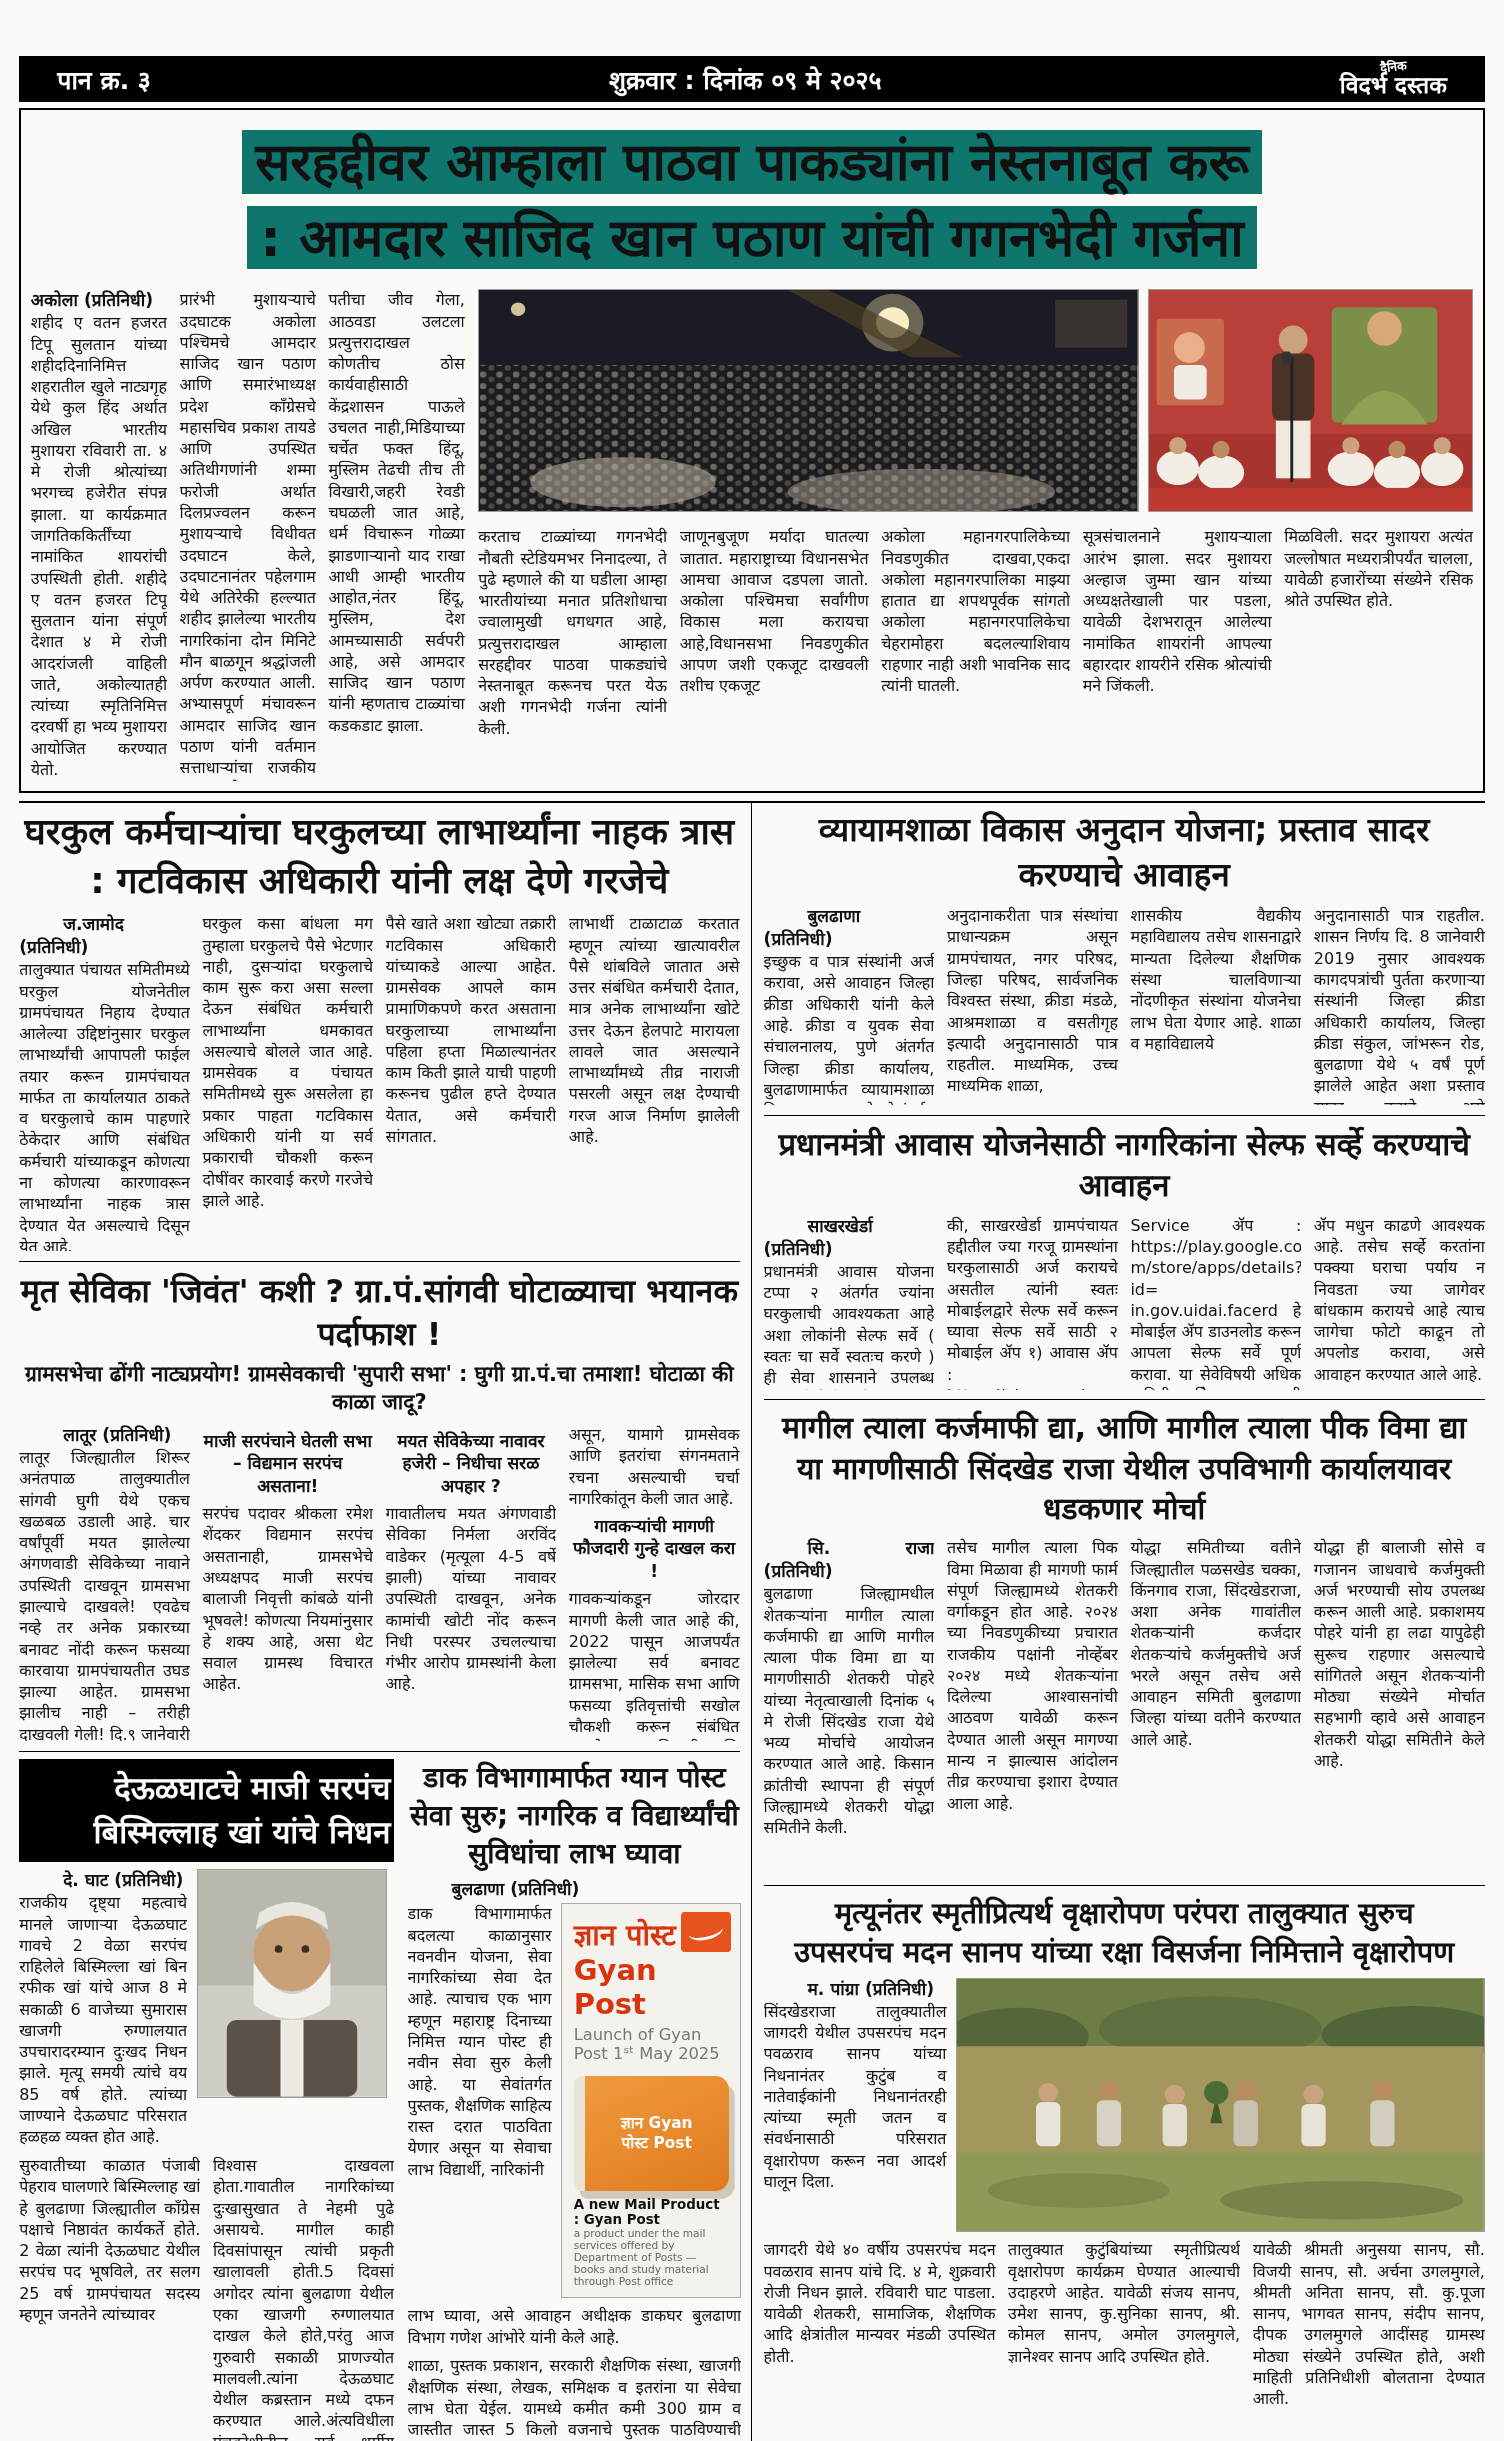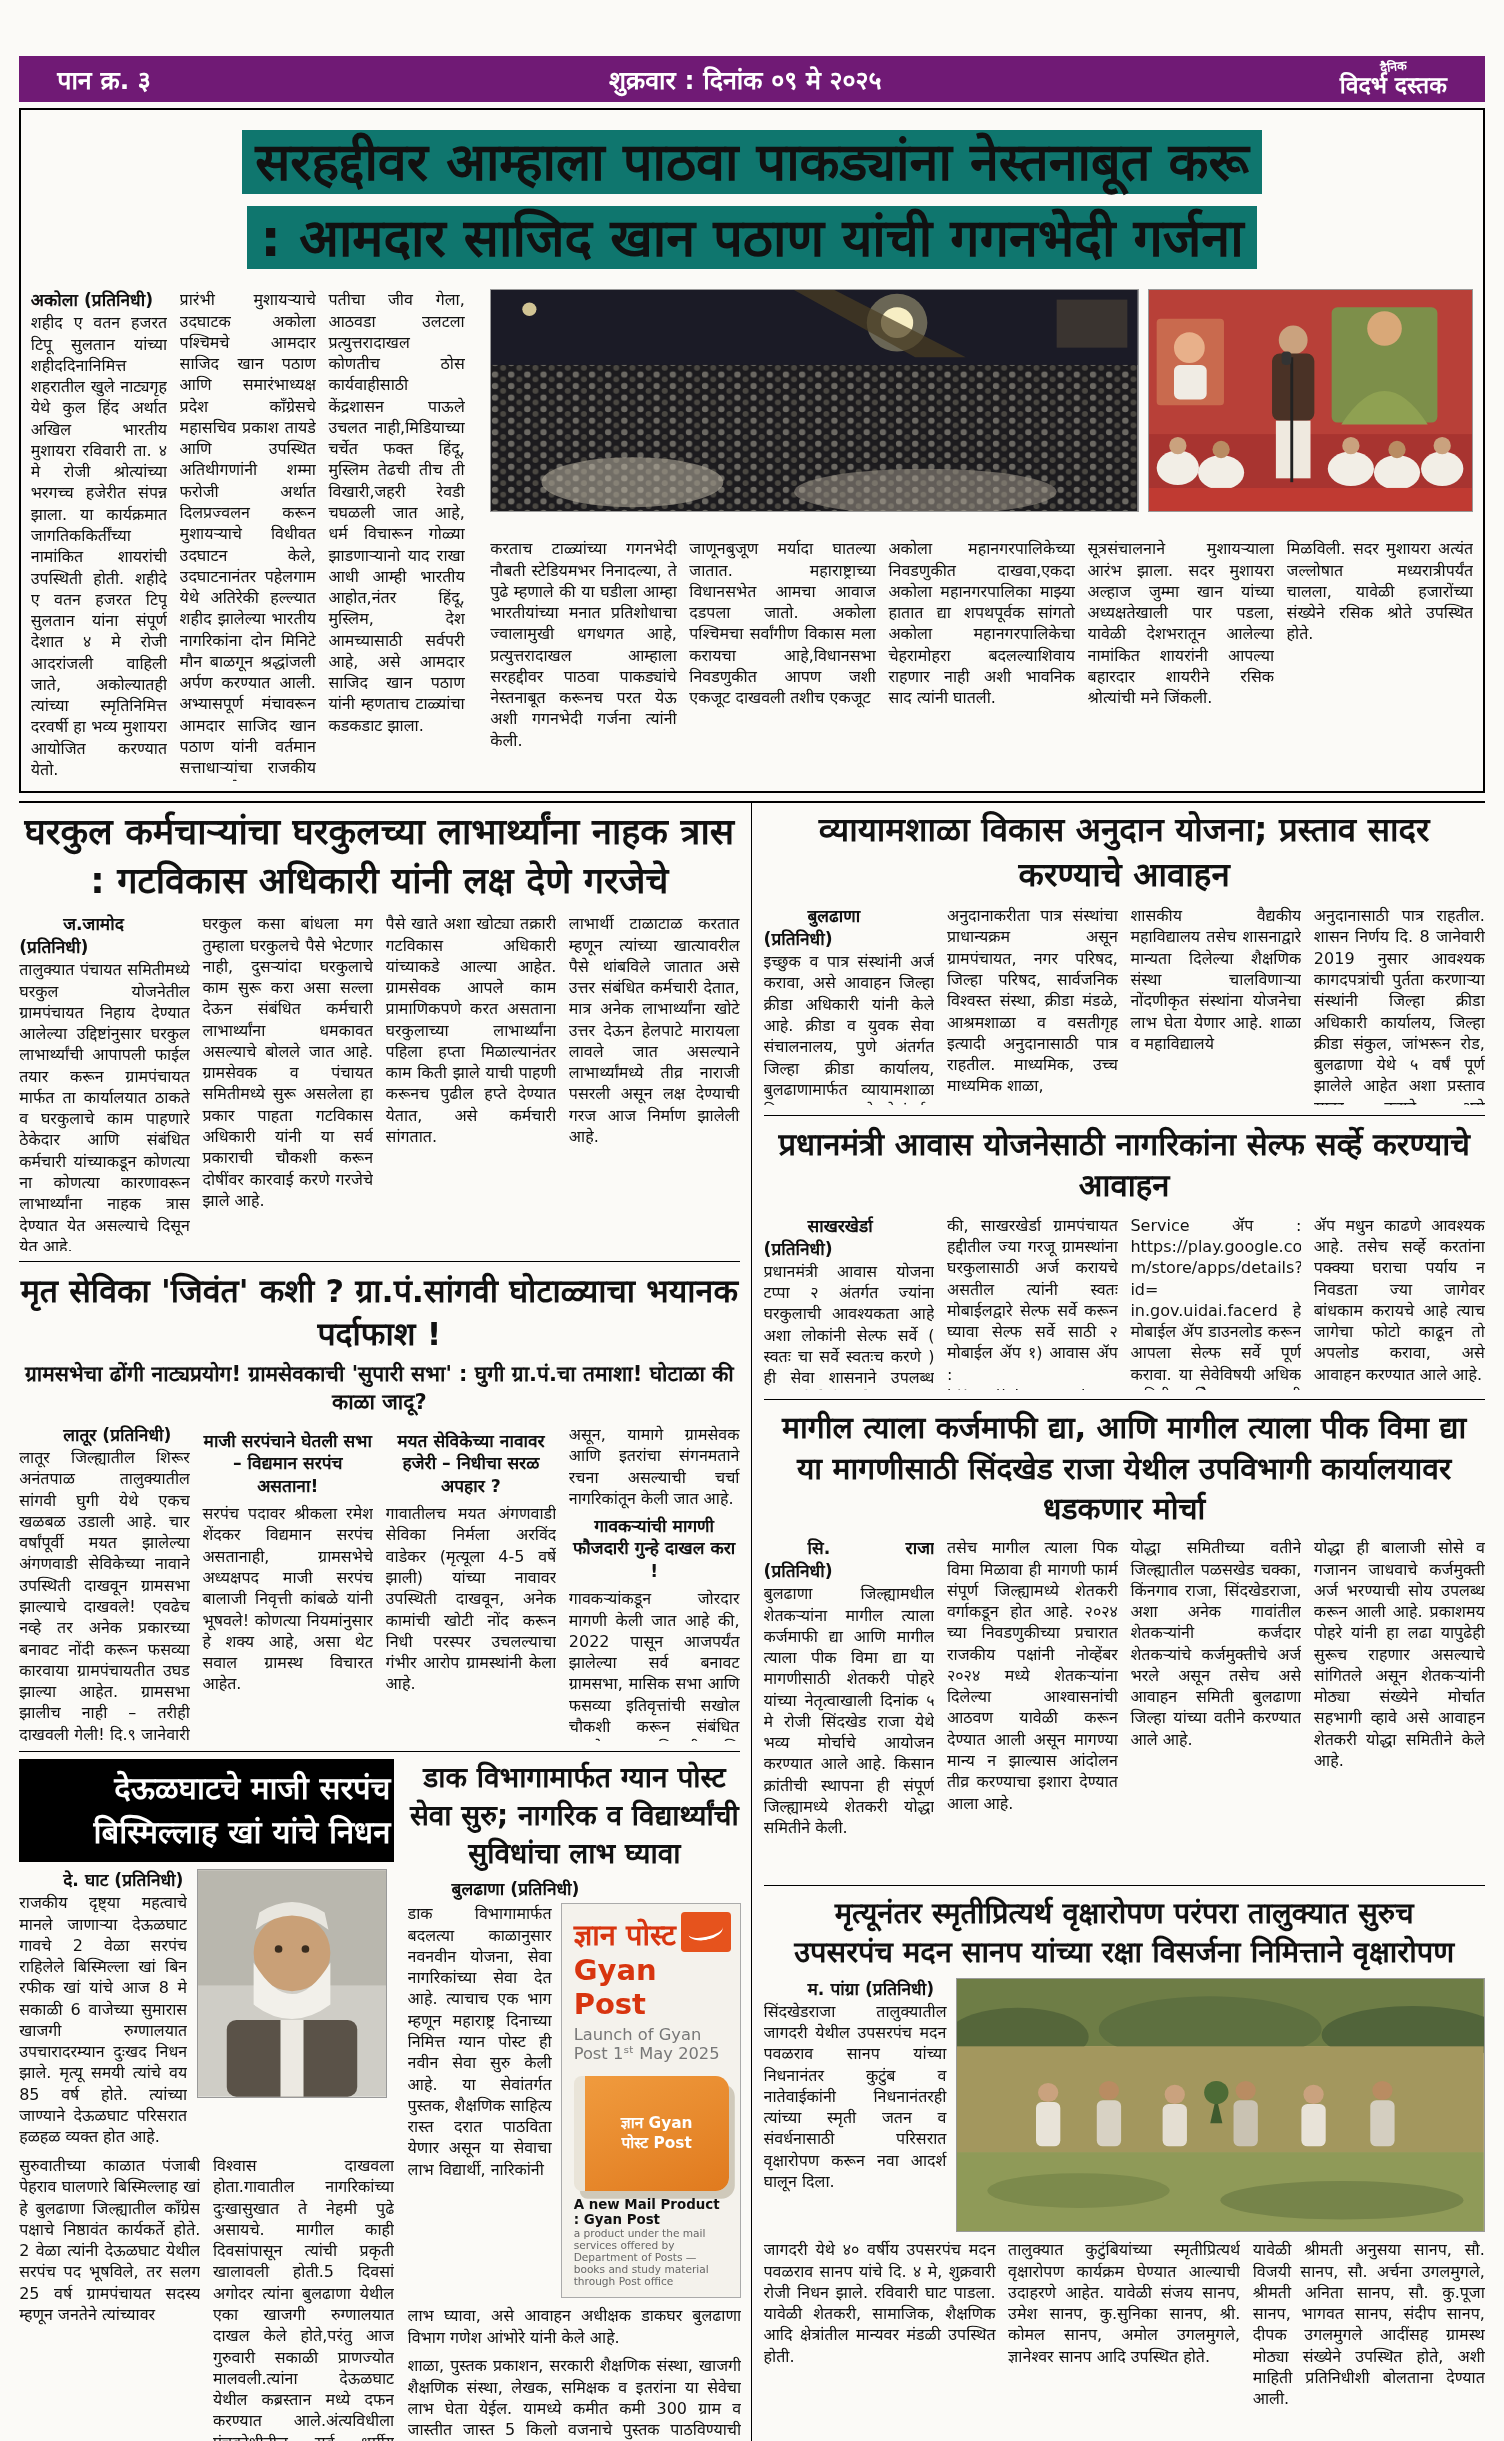--- a/index.html
+++ b/index.html
@@ -1,32 +1,32 @@
 <!DOCTYPE html>
 <html><head>
 <meta charset="utf-8">
 <style>
   html,body{margin:0;padding:0;background:#e8e6e0;}
   .page{position:relative;width:1504px;height:2441px;background:#fbfaf7;overflow:hidden;
         font-family:"DejaVu Sans",sans-serif;color:#111;}
   .inner{padding:0 17.3px;}
   
-  .bar{margin:56px 1.9px 5.8px 1.9px;height:46px;background:#701a75;color:#fff;
+  .bar{margin:56px 1.9px 5.8px 1.9px;height:46px;background:#000000;color:#fff;
        display:flex;align-items:center;justify-content:space-between;padding:0 38px;}
   .bar .pg,.bar .dt{font-size:25px;font-weight:bold;}
   .brand{text-align:center;line-height:1;}
   .brand .t{font-size:12.5px;font-weight:bold;display:block;transform:rotate(-6deg);}
   .brand .n{font-size:23px;font-weight:bold;display:block;}
   
   .lead-box{border:2.9px solid #000;margin:0 1.9px;padding:5.8px 9.6px 9.6px 9.6px;}
   .lead-h{line-height:1.45;font-weight:bold;font-size:52px;text-align:center;padding:9.6px 0 13.4px 0;}
   .hl{background:#0f766e;padding:1.9px 13.4px;-webkit-box-decoration-break:clone;box-decoration-break:clone;}
   .lead-body{display:flex;gap:13.4px;}
   .lead-left{width:434px;flex:none;display:flex;gap:12.5px;height:492px;overflow:hidden;}
-  .lead-right{flex:1;display:flex;flex-direction:column;gap:26px;margin-left:12px;}
+  .lead-right{flex:1;display:flex;flex-direction:column;gap:14px;}
   .photo-row{display:flex;gap:9.6px;height:223px;}
   .crowd{flex:1;}
   .stage{width:323px;flex:none;}
   .photo{display:block;border:1px solid #999;}
   .lead-bottom{display:flex;gap:12.5px;flex:1;overflow:hidden;}
   .col{flex:1;font-size:16px;line-height:1.33;text-align:justify;overflow:hidden;}
   .dl{font-weight:bold;font-size:17.3px;}
   
   .sections{display:flex;margin:7.7px 1.9px 0 1.9px;border-top:2.9px solid #000;}
   .half{width:50%;box-sizing:border-box;padding-top:5.8px;}

